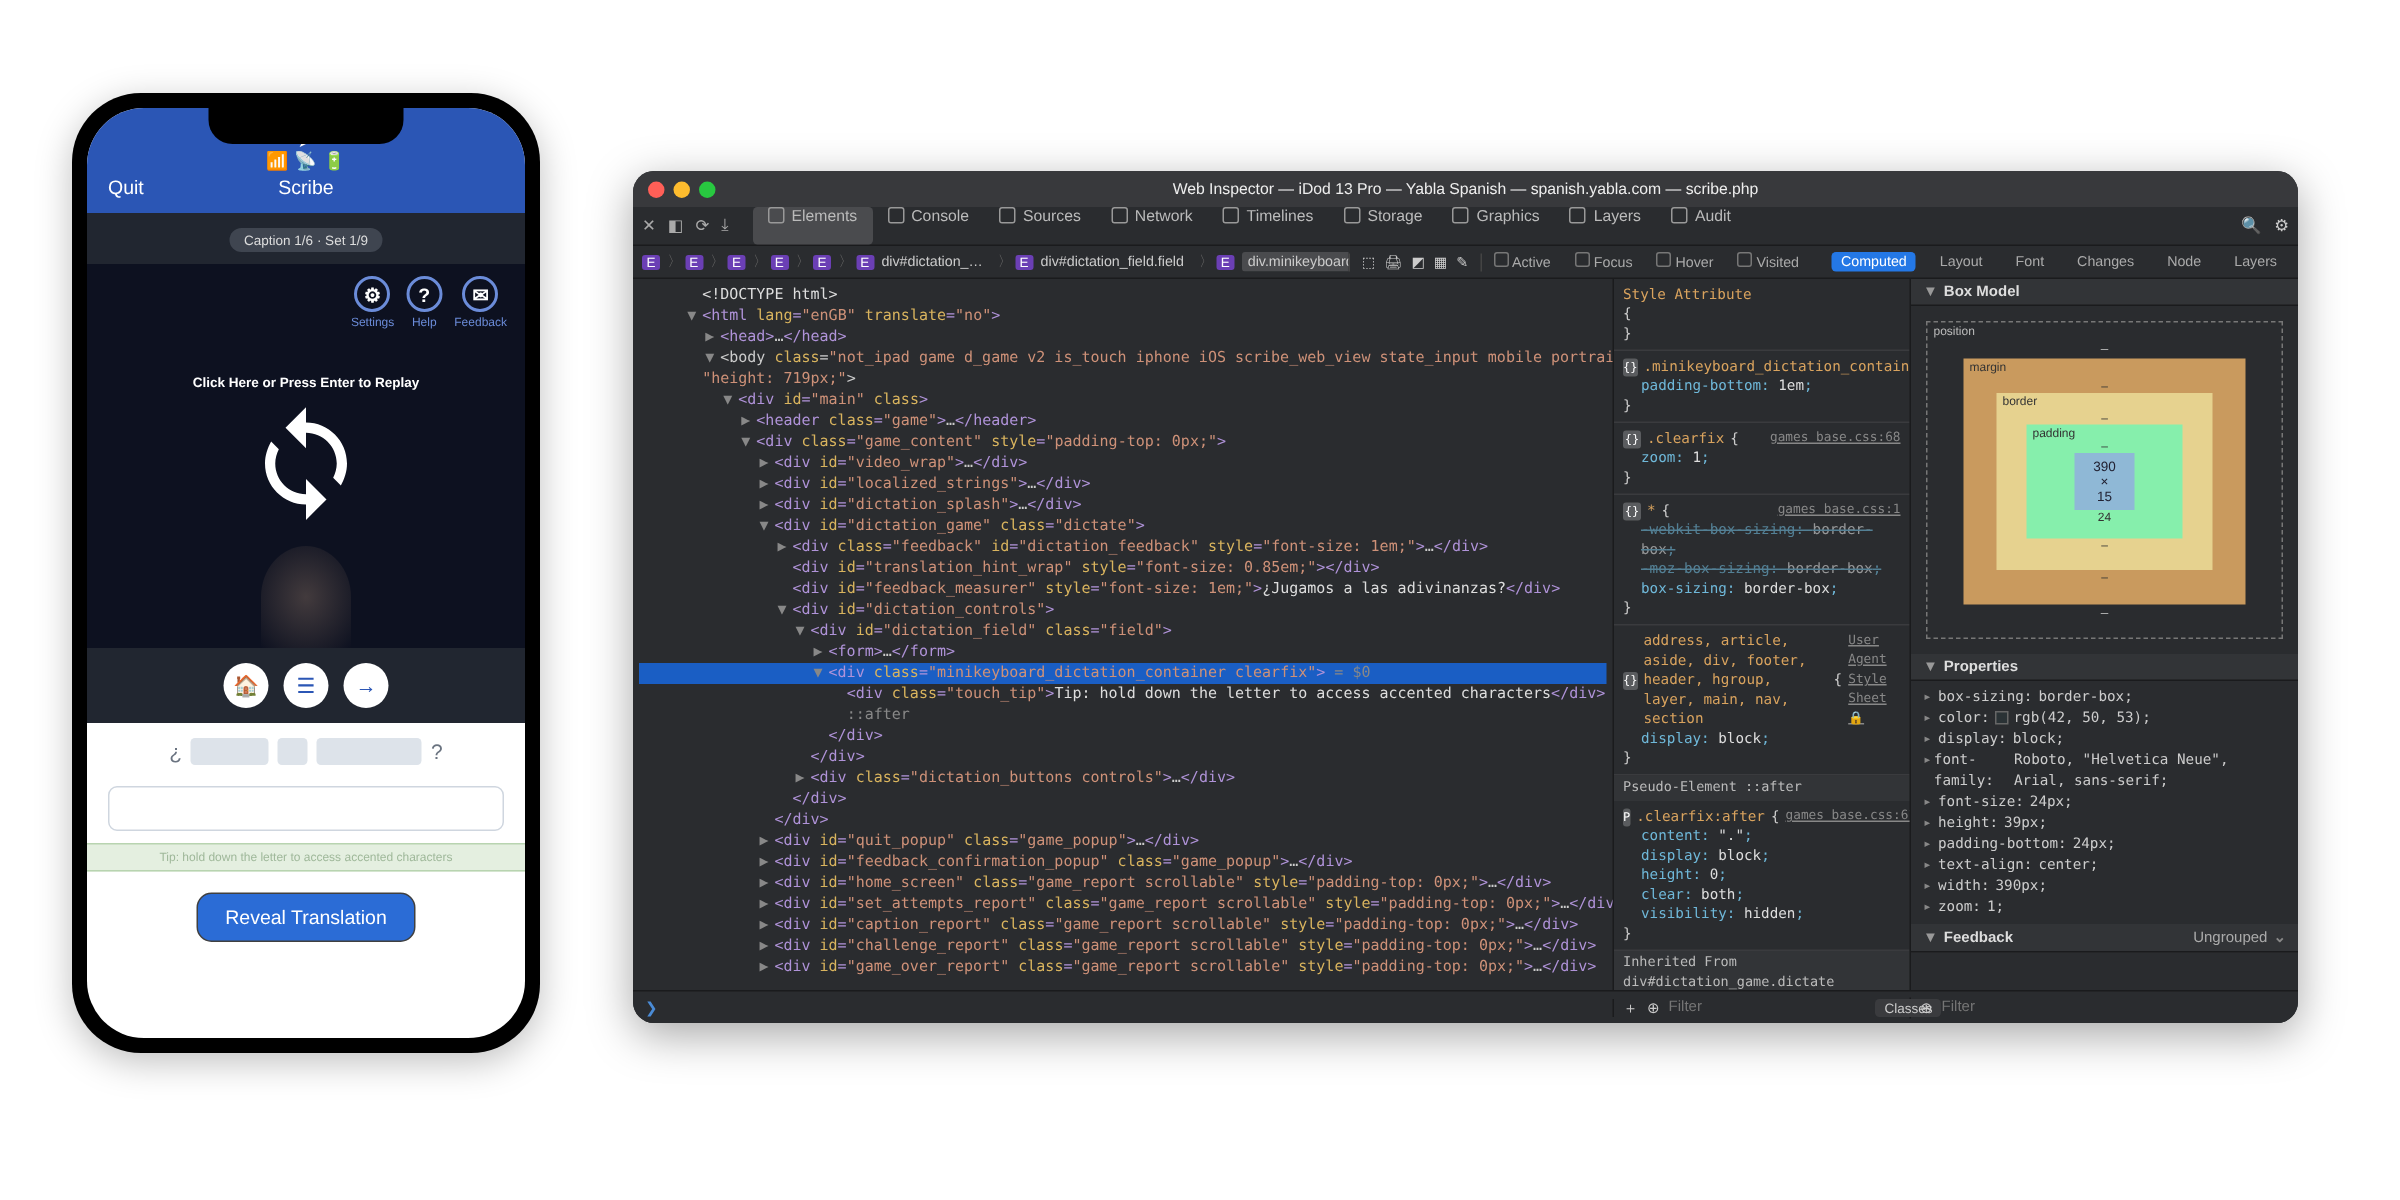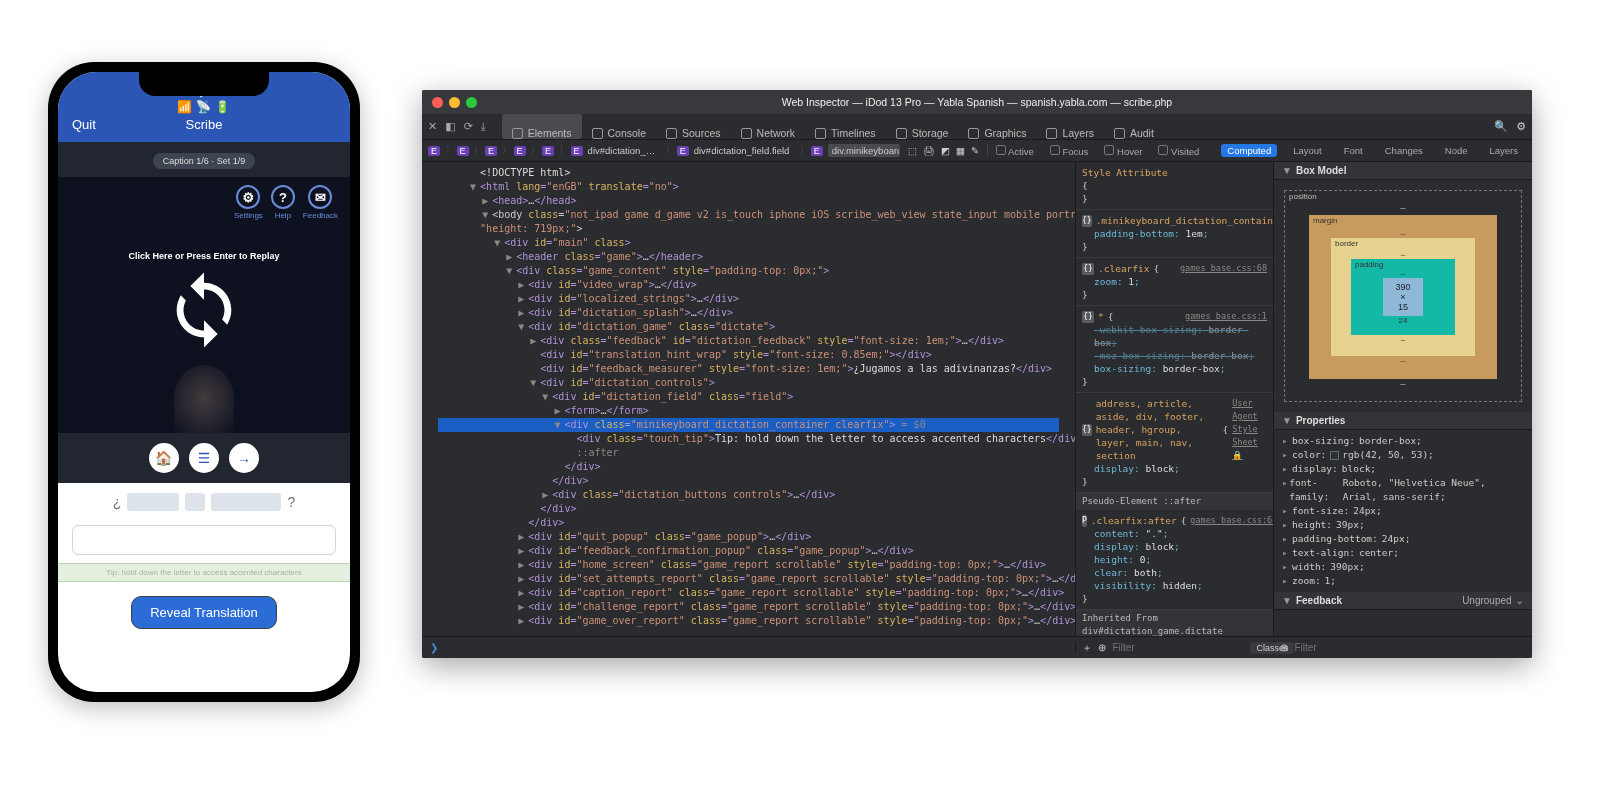--- a/index.html
+++ b/index.html
@@ -29,44 +29,44 @@
 .circ-btn { width: 30px; height: 30px; border-radius: 50%; background: #fff; display: flex; align-items: center; justify-content: center; font-size: 14px; color: #2b56b5; }
 .input-area { background: #fff; padding: 10px 14px; text-align: center; }
 .blanks { display: flex; justify-content: center; align-items: center; gap: 6px; font-size: 14px; color: #6a7380; margin-bottom: 14px; }
 .blank { height: 18px; background: #dde3ea; border-radius: 3px; }
 .b1 { width: 52px; } .b2 { width: 20px; } .b3 { width: 70px; }
 .text-input { width: 100%; height: 30px; border: 1px solid #cfd6df; border-radius: 6px; }
 .tip-bar { background: #e4efe0; color: #9fb89a; font-size: 8px; padding: 4px 6px; margin: 8px -14px 0 -14px; border-top: 1px solid #b8d4b0; border-bottom: 1px solid #b8d4b0; }
 .reveal { display: inline-block; margin-top: 14px; background: #2b6cd6; color: #fff; padding: 8px 18px; border-radius: 10px; font-size: 13px; border: 1px solid #404040; }
 
 
-.insp { position: absolute; left: 422px; top: 90px; width: 1110px; height: 568px; background: #2a2c2f; border-radius: 2px; overflow: hidden; font-size: 11px; color: #ccc; box-shadow: 0 8px 30px rgba(0,0,0,.35); }
+.insp { position: absolute; left: 422px; top: 114px; width: 1110px; height: 568px; background: #2a2c2f; border-radius: 14px; overflow: hidden; font-size: 11px; color: #ccc; box-shadow: 0 8px 30px rgba(0,0,0,.35); }
 .titlebar { height: 24px; background: #38393c; display: flex; align-items: center; padding: 0 10px; font-size: 10.5px; color: #eee; position: relative; }
 .traffic { display: flex; gap: 6px; position: absolute; left: 10px; }
 .tl { width: 11px; height: 11px; border-radius: 50%; }
 .tl.r { background: #ff5f57; } .tl.y { background: #febc2e; } .tl.g { background: #28c840; }
 .titlebar .tt { flex: 1; text-align: center; }
 .mainbar { height: 26px; background: #2a2c2f; border-bottom: 1px solid #1a1b1d; display: flex; align-items: center; padding: 0 6px; gap: 2px; }
 .mainbar .grp { display: flex; gap: 8px; margin-right: 14px; color: #aaa; }
-.tab { display: flex; align-items: flex-end; gap: 5px; padding: 0 10px; height: 100%; color: #bbb; font-size: 10.5px; cursor: pointer; }
+.tab { display: flex; align-items: flex-start; gap: 5px; padding: 0 10px; height: 100%; color: #bbb; font-size: 10.5px; cursor: pointer; }
 .tab.active { background: #4a4b4e; border-radius: 3px; }
 .tab .tico { width: 11px; height: 11px; border: 1px solid #999; border-radius: 2px; }
 .mainbar .right { margin-left: auto; display: flex; gap: 8px; }
 .crumbs { height: 22px; background: #2a2c2f; border-bottom: 1px solid #1a1b1d; display: flex; align-items: center; font-size: 9.5px; overflow: hidden; }
 .crumbs .left { display: flex; align-items: center; gap: 2px; padding-left: 6px; flex: 1; overflow: hidden; }
 .crumb-e { background: #6b3fb5; color: #fff; padding: 0 3px; border-radius: 2px; font-size: 9px; margin-right: 3px; }
 .crumb-t { color: #ccc; white-space: nowrap; margin-right: 8px; }
 .crumb-sel { background: #4a4b4e; padding: 1px 4px; border-radius: 2px; }
 .crumbs .mid-ic { display: flex; gap: 6px; padding: 0 8px; border-left: 1px solid #444; border-right: 1px solid #444; }
 .crumbs .right { display: flex; gap: 10px; padding: 0 8px; }
 .subtab { padding: 1px 6px; color: #aaa; border-radius: 3px; cursor: pointer; }
 .subtab.active { background: #2478e6; color: #fff; }
 
 .body { display: flex; height: 474px; }
-.dom-pane { width: 654px; overflow: hidden; padding: 4px 16px; font-family: Menlo, monospace; font-size: 10px; line-height: 14px; border-right: 1px solid #1a1b1d; }
+.dom-pane { width: 654px; overflow: hidden; padding: 4px 4px; font-family: Menlo, monospace; font-size: 10px; line-height: 14px; border-right: 1px solid #1a1b1d; }
 .dom-line { white-space: pre; padding: 0 8px; }
 .dom-line.hl { background: #1a5ec4; color: #fff; }
 .tag-p { color: #b093d9; }
 .tag-a { color: #d9b45e; }
 .tag-s { color: #ce9178; }
 .txt { color: #ddd; }
 .com { color: #7a8a5e; }
 .tri { color: #888; display: inline-block; width: 10px; }
 
 .styles-pane { width: 198px; border-right: 1px solid #1a1b1d; overflow: hidden; font-family: Menlo, monospace; font-size: 9.5px; line-height: 13px; }
@@ -81,21 +81,21 @@
 .inh-hdr { background: #323437; color: #bbb; padding: 2px 6px; font-size: 9px; }
 
 .comp-pane { flex: 1; overflow: hidden; }
 .cp-sec-h { background: #323437; padding: 3px 8px; font-size: 10px; font-weight: 600; color: #ddd; border-bottom: 1px solid #1a1b1d; display:flex; align-items:center; }
 .cp-sec-h .arrow { margin-right: 4px; color:#999; }
 .boxmodel { padding: 10px; display: flex; justify-content: center; }
 .bm-pos { border: 1px dashed #777; padding: 12px 24px; text-align: center; font-size: 9px; color: #bbb; position: relative; }
 .bm-lbl { position: absolute; top: 1px; left: 4px; font-size: 8px; }
 .bm-margin { background: #c99a5e; padding: 14px 22px; position: relative; color: #333; }
 .bm-border { background: #e6d28f; padding: 12px 20px; position: relative; }
-.bm-padding { background: #14b8a6; padding: 10px 32px; position: relative; }
+.bm-padding { background: #86efac; padding: 10px 32px; position: relative; }
 .bm-content { background: #8fb8d6; padding: 4px 12px; color: #223; font-size: 9px; }
 .bm-num { font-size: 8px; }
 .props-list { padding: 4px 8px; font-family: Menlo, monospace; font-size: 9.5px; line-height: 14px; }
 .props-list .row { display: flex; }
 .props-list .arrow { color: #888; width: 10px; }
 .props-list .pn { color: #ccc; }
 .props-list .pv { color: #ccc; margin-left: 4px; }
 .colorbox { display: inline-block; width: 9px; height: 9px; background: rgb(42,50,53); border: 1px solid #666; vertical-align: middle; margin-right: 3px; }
 
 .footer { height: 22px; background: #2a2c2f; border-top: 1px solid #1a1b1d; display: flex; align-items: center; font-size: 10px; }

